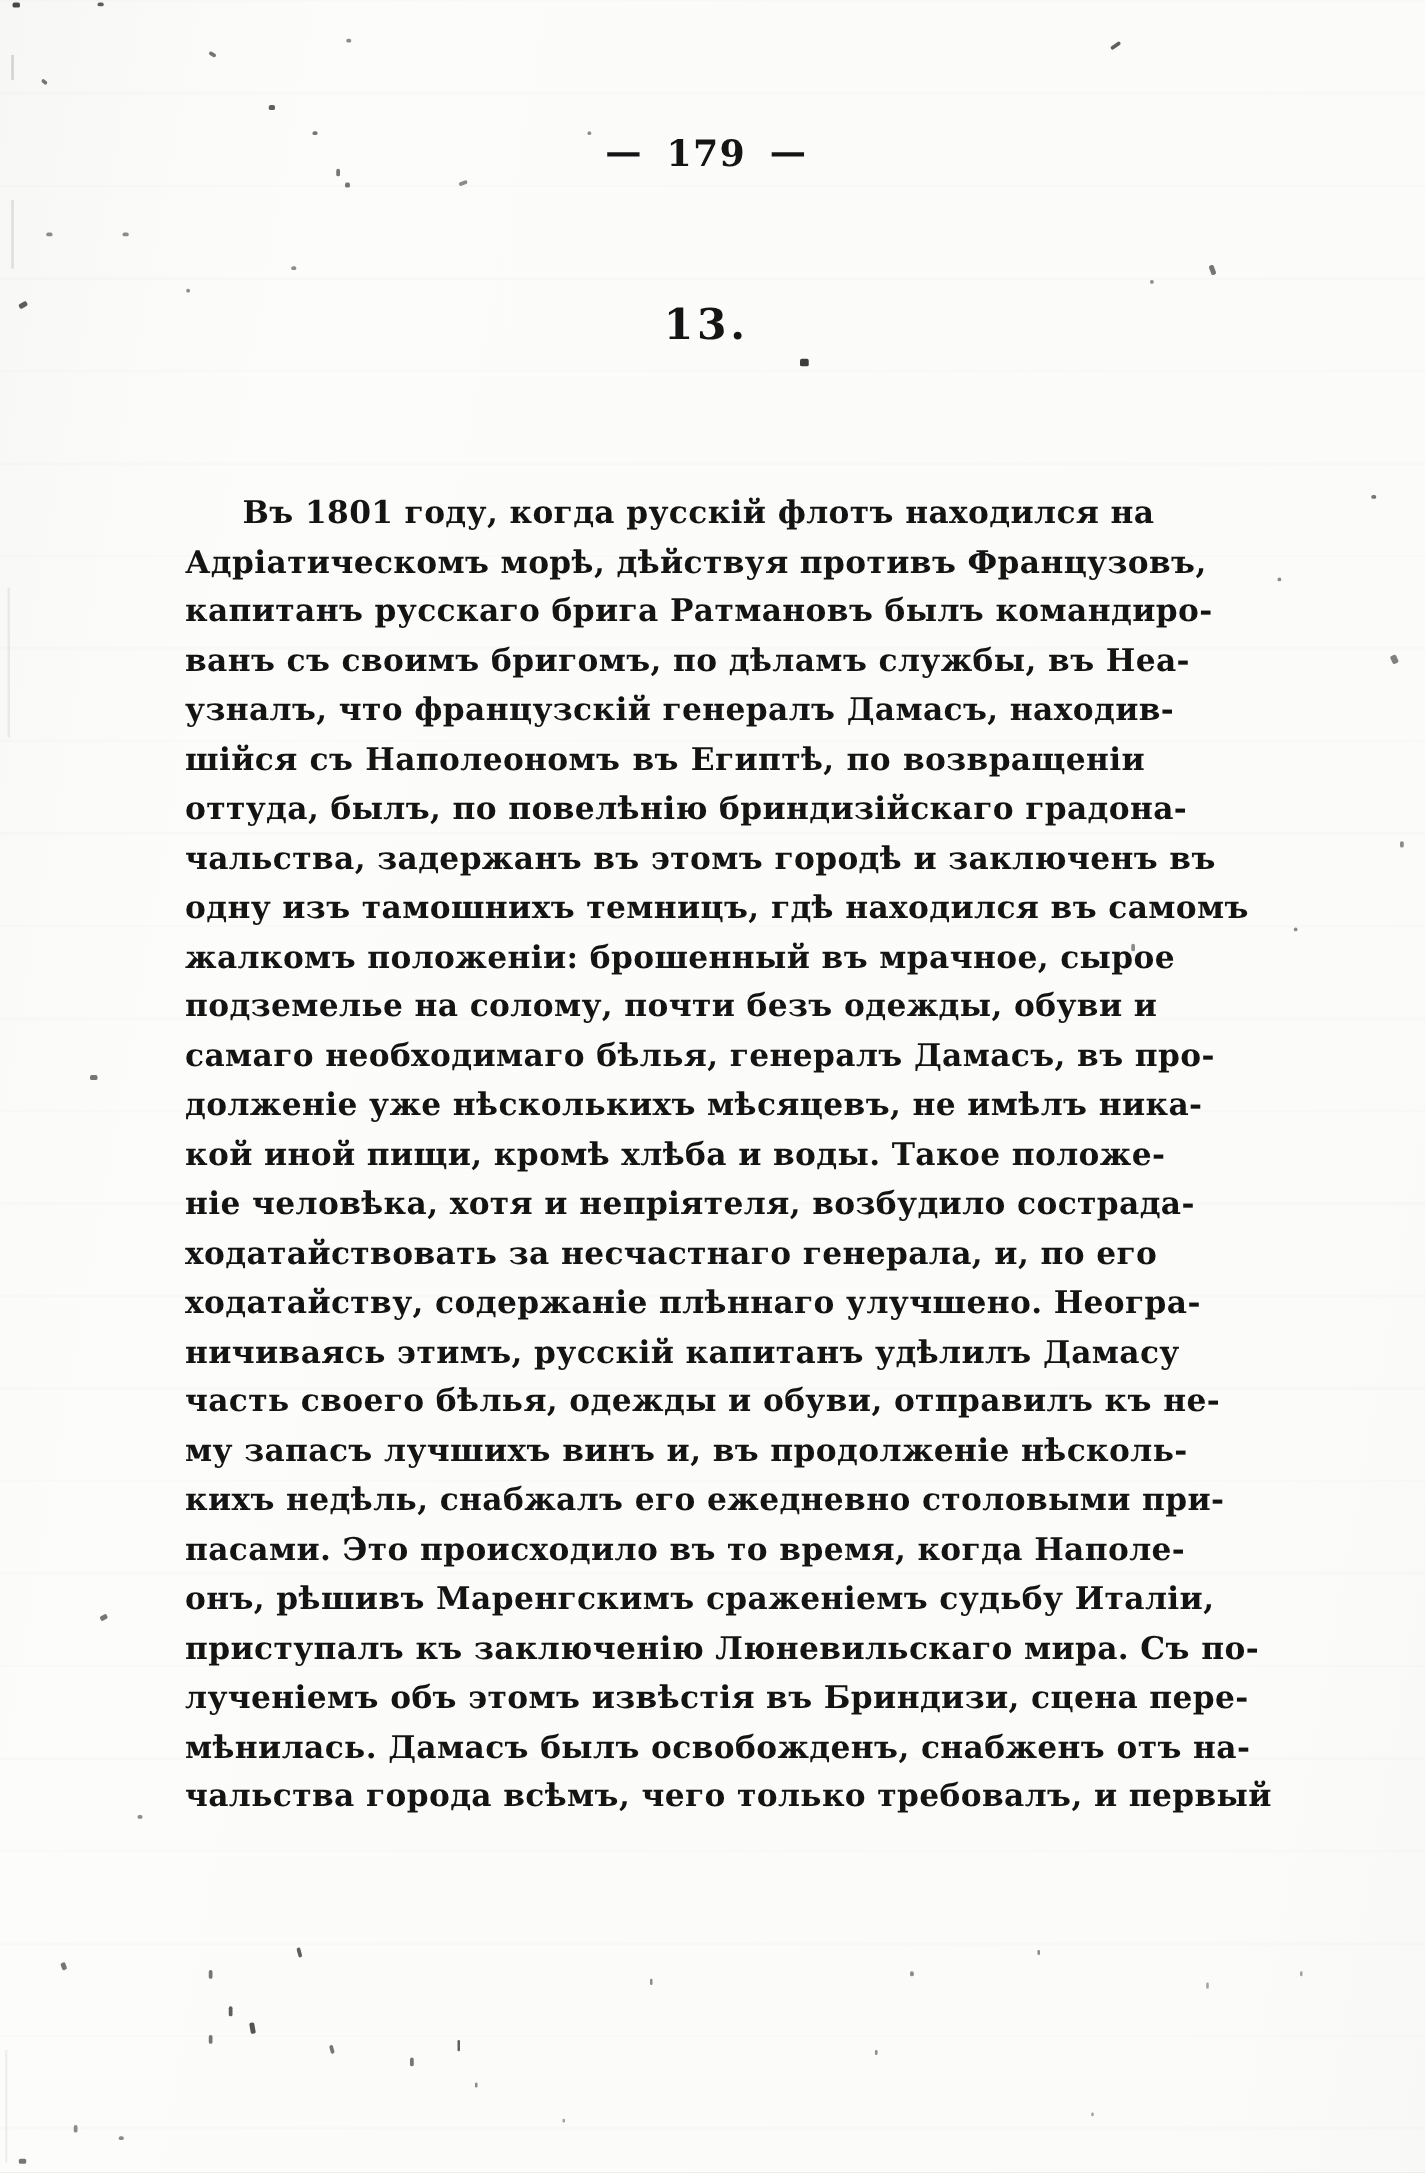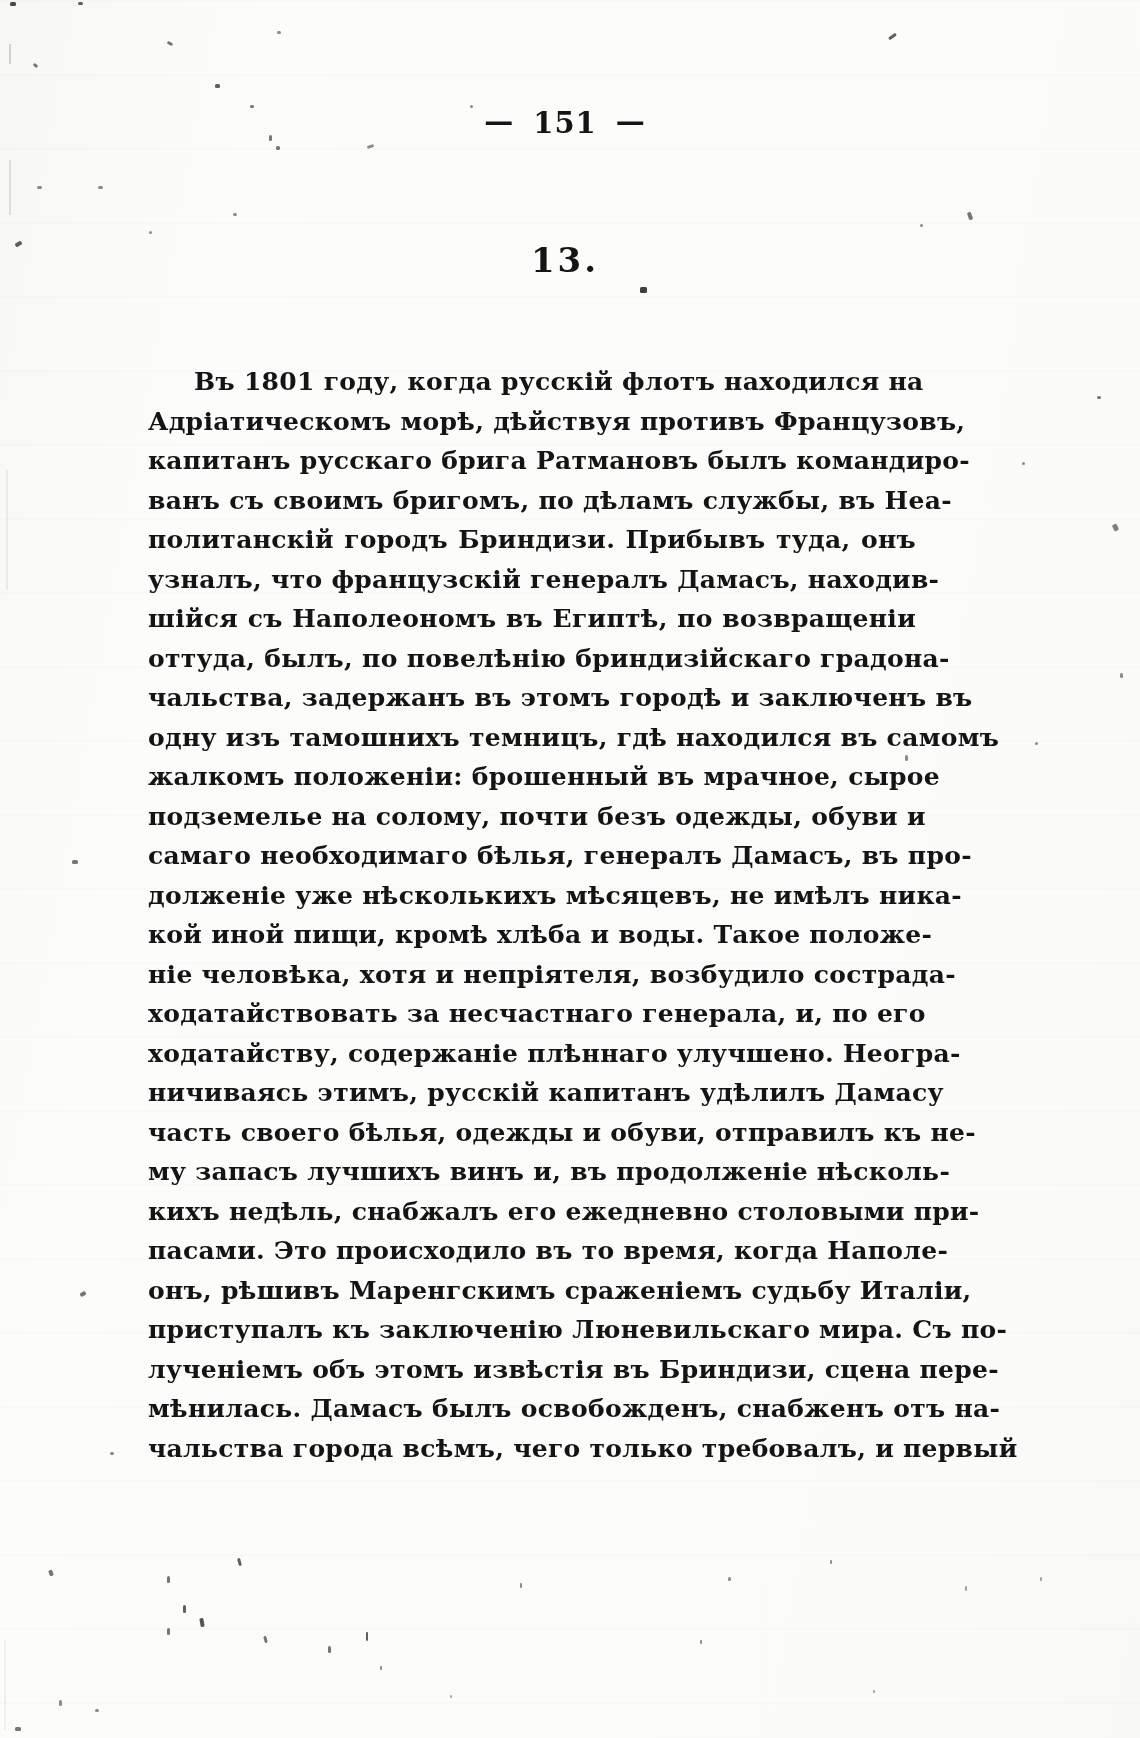--- a/index.html
+++ b/index.html
@@ -41,21 +41,21 @@
     top: 240px;
     left: -10px;
     right: 0;
     text-align: center;
     font-size: 34px;
     font-weight: 700;
     letter-spacing: 3px;
   }
   .paragraph {
     position: absolute;
-    top: 362px;
+    top: 390px;
     left: 148px;
     width: 768px;
   }
   .text-line {
     height: 39.5px;
     line-height: 39.5px;
     font-size: 25px;
     font-weight: 700;
     text-align: justify;
     text-align-last: justify;
@@ -78,31 +78,30 @@
     width: 2px;
     background: rgba(40,40,40,0.4);
   }
 </style>
 </head>
 <body>
 
 <div class="page">
 
   <div class="page-header">
-    <span class="dash">—</span><span class="page-number">151</span><span class="dash">—</span>
+    <span class="dash">—</span><span class="page-number">179</span><span class="dash">—</span>
   </div>
 
   <div class="section-number">13.</div>
 
   <div class="paragraph">
       <div class="text-line">Въ 1801 году, когда русскій флотъ находился на</div>
       <div class="text-line">Адріатическомъ морѣ, дѣйствуя противъ Французовъ,</div>
       <div class="text-line">капитанъ русскаго брига Ратмановъ былъ командиро-</div>
       <div class="text-line">ванъ съ своимъ бригомъ, по дѣламъ службы, въ Неа-</div>
-      <div class="text-line">политанскій городъ Бриндизи. Прибывъ туда, онъ</div>
       <div class="text-line">узналъ, что французскій генералъ Дамасъ, находив-</div>
       <div class="text-line">шійся съ Наполеономъ въ Египтѣ, по возвращеніи</div>
       <div class="text-line">оттуда, былъ, по повелѣнію бриндизійскаго градона-</div>
       <div class="text-line">чальства, задержанъ въ этомъ городѣ и заключенъ въ</div>
       <div class="text-line">одну изъ тамошнихъ темницъ, гдѣ находился въ самомъ</div>
       <div class="text-line">жалкомъ положеніи: брошенный въ мрачное, сырое</div>
       <div class="text-line">подземелье на солому, почти безъ одежды, обуви и</div>
       <div class="text-line">самаго необходимаго бѣлья, генералъ Дамасъ, въ про-</div>
       <div class="text-line">долженіе уже нѣсколькихъ мѣсяцевъ, не имѣлъ ника-</div>
       <div class="text-line">кой иной пищи, кромѣ хлѣба и воды. Такое положе-</div>

